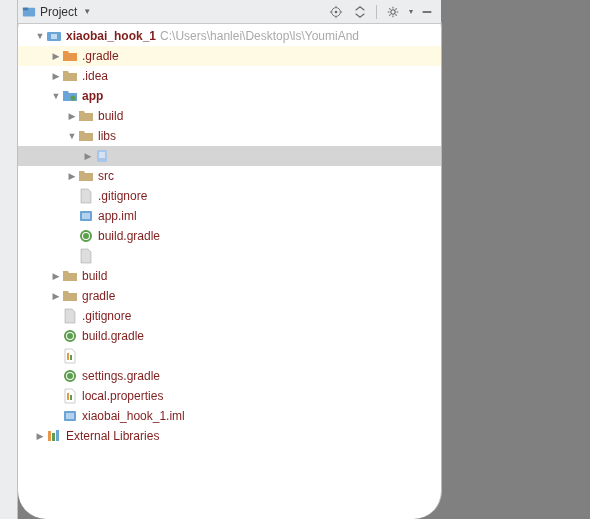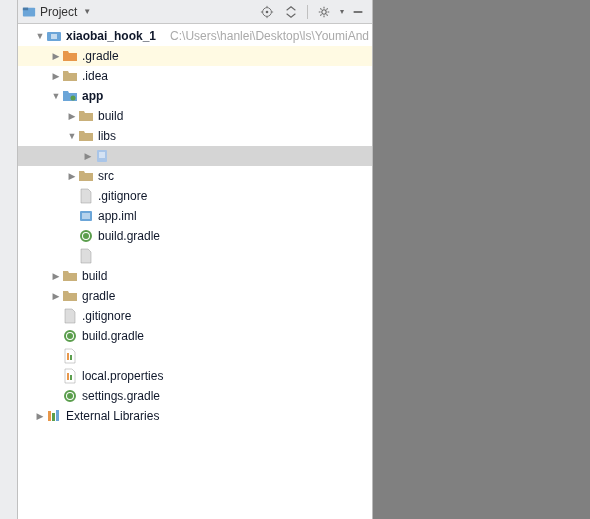--- a/index.html
+++ b/index.html
@@ -1,36 +1,36 @@
 <!DOCTYPE html>
 <html><head>
 <meta charset="utf-8">
 <style>
 * { margin: 0; padding: 0; box-sizing: border-box; font-family: "Segoe UI", Arial, sans-serif; font-size: 12px; }
 body { width: 590px; height: 519px; display: flex; background: #808080; }
 .left-gutter { width: 18px; height: 100%; background: #ecedef; border-right: 1px solid #c0c0c0; }
-.panel { width: 355px; height: 100%; background: #fff; display: flex; flex-direction: column; border-right: 1px solid #bbb; }
+.panel { width: 424px; height: 100%; background: #fff; display: flex; flex-direction: column; border-right: 1px solid #bbb; border-radius: 28px; }
 .header { height: 24px; background: #ecedef; border-bottom: 1px solid #c8c8c8; display: flex; align-items: center; padding: 0 4px; gap: 4px; }
 .header .proj-icon { width: 14px; height: 14px; }
 .header .title { color: #333; }
 .header .dropdown-arrow { margin-left: 2px; color: #666; font-size: 8px; }
 .header .spacer { flex: 1; }
 .header .tool-btn { width: 20px; height: 18px; display: flex; align-items: center; justify-content: center; color: #555; cursor: pointer; }
 .header .tool-btn svg { width: 14px; height: 14px; }
 .header .sep { width: 1px; height: 14px; background: #c0c0c0; margin: 0 2px; }
 .tree { flex: 1; overflow: auto; padding: 2px 0; }
 .row { height: 20px; display: flex; align-items: center; white-space: nowrap; cursor: pointer; }
 .row.highlight { background: #fffae3; }
 .row.selected { background: #d5d5d5; }
 .indent { display: inline-block; width: 16px; flex-shrink: 0; }
 .chevron { width: 12px; flex-shrink: 0; display: inline-flex; justify-content: center; color: #888; font-size: 9px; }
 .icon { width: 16px; height: 16px; flex-shrink: 0; display: inline-flex; align-items: center; justify-content: center; margin-right: 4px; }
-.label { color: #0f172a; }
+.label { color: #7f1d1d; }
 .label.bold { font-weight: bold; }
-.label.path { color: #aaa; margin-left: 14px; }
+.label.path { color: #aaa; margin-left: 4px; }
 .folder-svg { fill: #c9b07a; }
 .folder-orange { fill: #e8974a; }
 .folder-blue { fill: #6ba5d8; }
 .file-text { fill: #ddd; stroke: #999; stroke-width: 0.5; }
 .dot-green circle { fill: #fff; stroke: #5b9e4d; stroke-width: 2; }
 .dot-green .inner { fill: #5b9e4d; }
 .right-pane { flex: 1; background: #808080; }
 </style>
 </head>
 <body>
@@ -299,43 +299,55 @@
           </svg>
         </span>
     </div>
 
 
 
     <div class="row">
       <span class="indent"></span>
         <span class="indent"></span>
         <span class="chevron"></span>
+      <span class="icon dot-green">
+          <svg viewBox="0 0 16 16">
+            <circle cx="8" cy="8" r="5"></circle>
+            <circle class="inner" cx="8" cy="8" r="2"></circle>
+          </svg>
+        </span>
+      <span class="label">settings.gradle</span>
+    </div>
+
+    <div class="row">
+      <span class="indent"></span>
+        <span class="indent"></span>
+        <span class="chevron"></span>
       <span class="icon">
           <svg viewBox="0 0 16 16">
             <path d="M3 1h7l3 3v11H3z" fill="#fff" stroke="#999" stroke-width="0.5"></path>
             <rect x="5" y="5" width="2" height="7" fill="#e8974a"></rect>
             <rect x="8" y="7" width="2" height="5" fill="#5b9e4d"></rect>
           </svg>
         </span>
       <span class="label">local.properties</span>
     </div>
 
     <div class="row">
       <span class="indent"></span>
         <span class="indent"></span>
         <span class="chevron"></span>
-      <span class="icon dot-green">
-          <svg viewBox="0 0 16 16">
-            <circle cx="8" cy="8" r="5"></circle>
-            <circle class="inner" cx="8" cy="8" r="2"></circle>
-          </svg>
-        </span>
-      <span class="label">settings.gradle</span>
-    </div>
-
+      <span class="icon">
+          <svg viewBox="0 0 16 16">
+            <rect x="2" y="3" width="12" height="10" fill="#6ba5d8" rx="1"></rect>
+            <rect x="4" y="5" width="8" height="6" fill="#fff" opacity="0.5"></rect>
+          </svg>
+        </span>
+      <span class="label">xiaobai_hook_1.iml</span>
+    </div>
 
     <div class="row">
       <span class="indent"></span>
       <span class="chevron">▶</span>
       <span class="icon">
           <svg viewBox="0 0 16 16">
             <rect x="2" y="3" width="3" height="10" fill="#e8974a"></rect>
             <rect x="6" y="5" width="3" height="8" fill="#5b9e4d"></rect>
             <rect x="10" y="2" width="3" height="11" fill="#6ba5d8"></rect>
           </svg>

